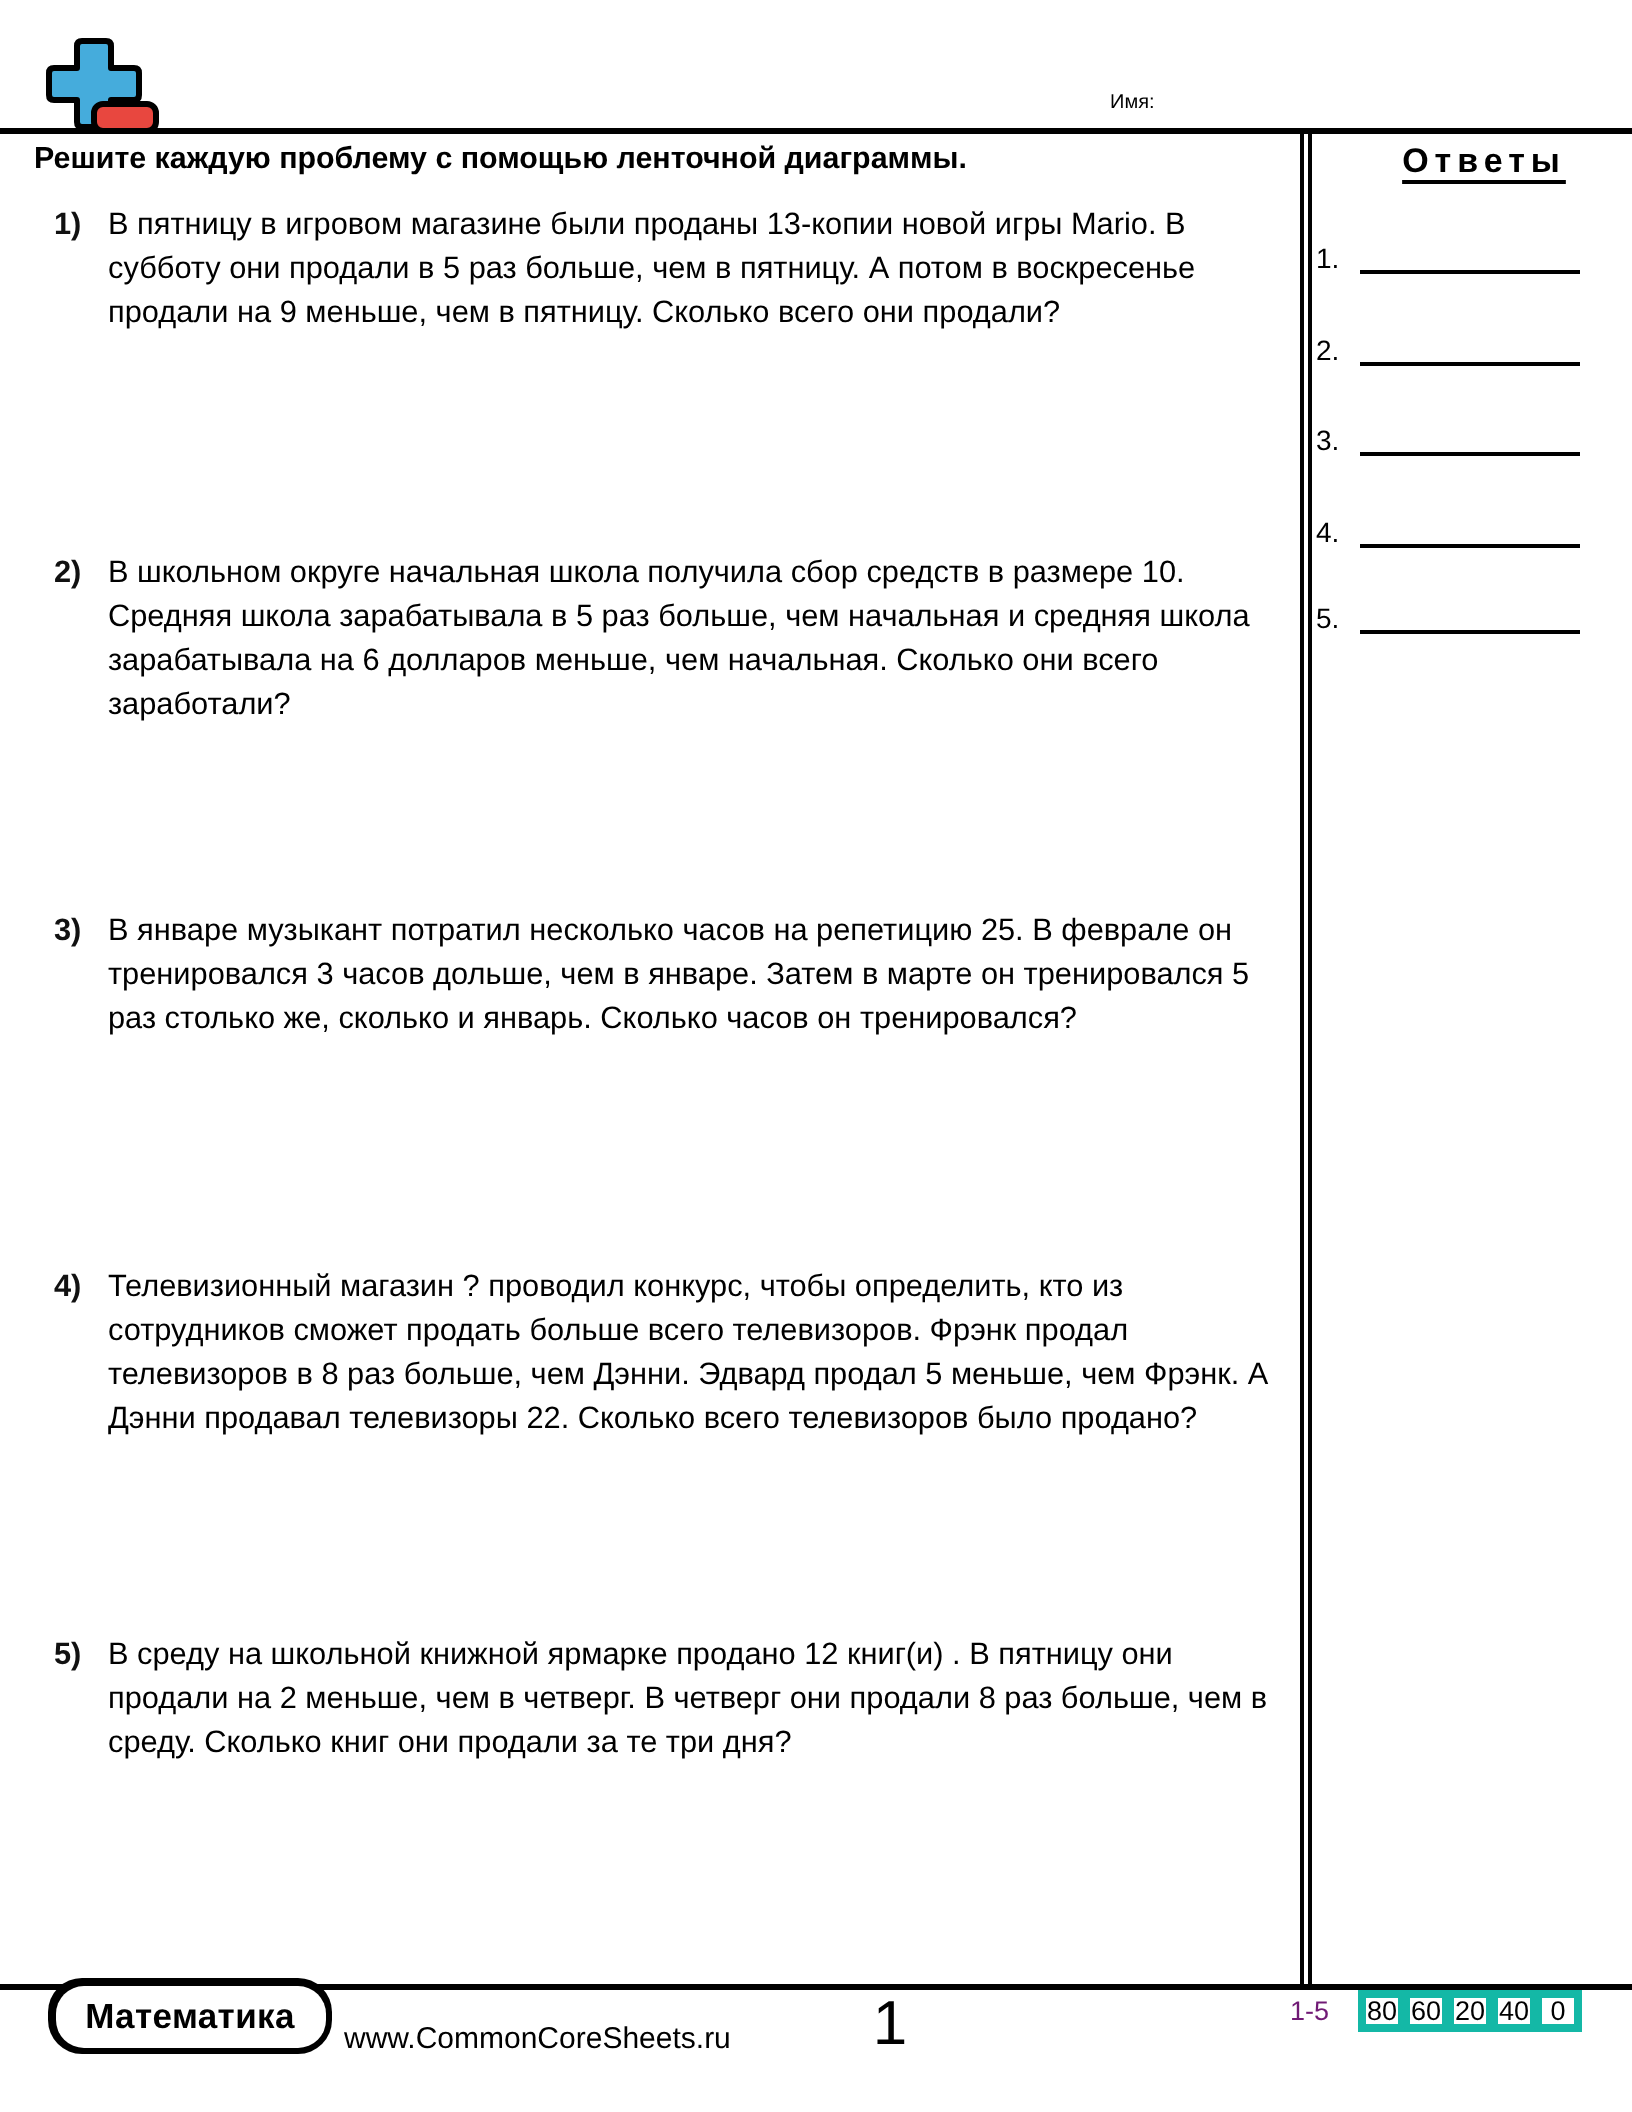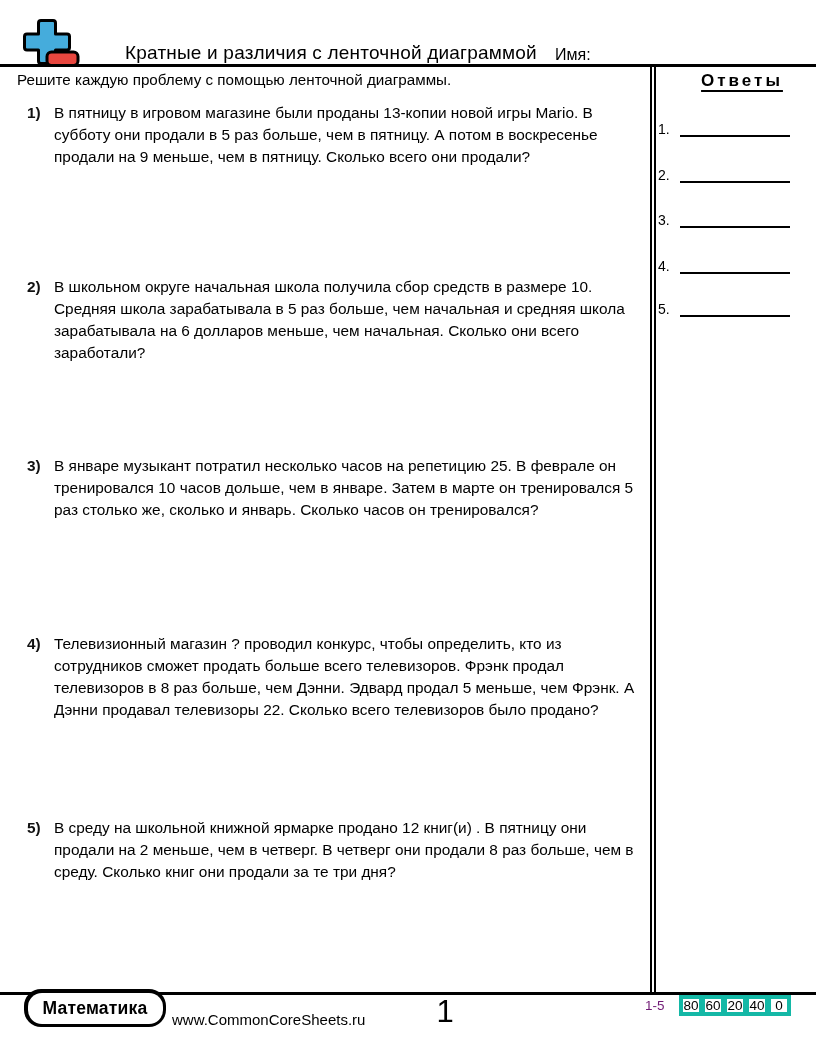--- a/index.html
+++ b/index.html
@@ -15,29 +15,29 @@
 
   
   .logo { position: absolute; left: 23px; top: 19px; width: 58px; height: 50px; }
   .page-title {
     position: absolute; left: 125px; top: 42px;
     font-size: 19px; font-weight: 400; letter-spacing: 0.2px; color: #000;
     white-space: nowrap;
   }
   .name-label {
     position: absolute; left: 555px; top: 46px;
-    font-size: 16px; color: #000; text-align: center;
+    font-size: 10px; color: #000; text-align: center;
   }
   .header-rule {
     position: absolute; left: 0; top: 64px; width: 816px; height: 3px;
     background: #000;
   }
   .instruction {
     position: absolute; left: 17px; top: 71px;
-    font-size: 15.2px; font-weight: 400; color: #000;
+    font-size: 15.2px; font-weight: 700; color: #000;
   }
 
   
   .divider {
     position: absolute; left: 650px; top: 67px; height: 927px; width: 6px;
     border-left: 2px solid #000; border-right: 2px solid #000;
   }
 
   
   .problem {
@@ -118,36 +118,35 @@
 <body>
 
 <div class="page">
 
   <div class="logo">
     <svg width="58" height="50" viewBox="0 0 58 50">
       <path d="M18 1.5 H30 Q32.5 1.5 32.5 4 V15 H44 Q46.5 15 46.5 17.5 V28.5 Q46.5 31 44 31 H32.5 V42 Q32.5 44.5 30 44.5 H18 Q15.5 44.5 15.5 42 V31 H4 Q1.5 31 1.5 28.5 V17.5 Q1.5 15 4 15 H15.5 V4 Q15.5 1.5 18 1.5 Z" fill="#45ACDC" stroke="#000" stroke-width="3" stroke-linejoin="round"></path>
       <rect x="24" y="33" width="31" height="13.5" rx="4.5" fill="#E8473F" stroke="#000" stroke-width="3"></rect>
     </svg>
   </div>
-  <div class="page-title">Кратные и различия с ленточной диаграммой</div>
   <div class="name-label">Имя:</div>
   <div class="header-rule"></div>
   <div class="instruction">Решите каждую проблему с помощью ленточной диаграммы.</div>
 
   <div class="problem p1">
     <span class="problem-number">1)</span>
     <span class="problem-text">В пятницу в игровом магазине были проданы 13-копии новой игры Mario. В субботу они продали в 5 раз больше, чем в пятницу. А потом в воскресенье продали на 9 меньше, чем в пятницу. Сколько всего они продали?</span>
   </div>
   <div class="problem p2">
     <span class="problem-number">2)</span>
     <span class="problem-text">В школьном округе начальная школа получила сбор средств в размере 10. Средняя школа зарабатывала в 5 раз больше, чем начальная и средняя школа зарабатывала на 6 долларов меньше, чем начальная. Сколько они всего заработали?</span>
   </div>
   <div class="problem p3">
     <span class="problem-number">3)</span>
-    <span class="problem-text">В январе музыкант потратил несколько часов на репетицию 25. В феврале он тренировался 10 часов дольше, чем в январе. Затем в марте он тренировался 5 раз столько же, сколько и январь. Сколько часов он тренировался?</span>
+    <span class="problem-text">В январе музыкант потратил несколько часов на репетицию 25. В феврале он тренировался 3 часов дольше, чем в январе. Затем в марте он тренировался 5 раз столько же, сколько и январь. Сколько часов он тренировался?</span>
   </div>
   <div class="problem p4">
     <span class="problem-number">4)</span>
     <span class="problem-text">Телевизионный магазин ? проводил конкурс, чтобы определить, кто из сотрудников сможет продать больше всего телевизоров. Фрэнк продал телевизоров в 8 раз больше, чем Дэнни. Эдвард продал 5 меньше, чем Фрэнк. А Дэнни продавал телевизоры 22. Сколько всего телевизоров было продано?</span>
   </div>
   <div class="problem p5">
     <span class="problem-number">5)</span>
     <span class="problem-text">В среду на школьной книжной ярмарке продано 12 книг(и) . В пятницу они продали на 2 меньше, чем в четверг. В четверг они продали 8 раз больше, чем в среду. Сколько книг они продали за те три дня?</span>
   </div>
 

